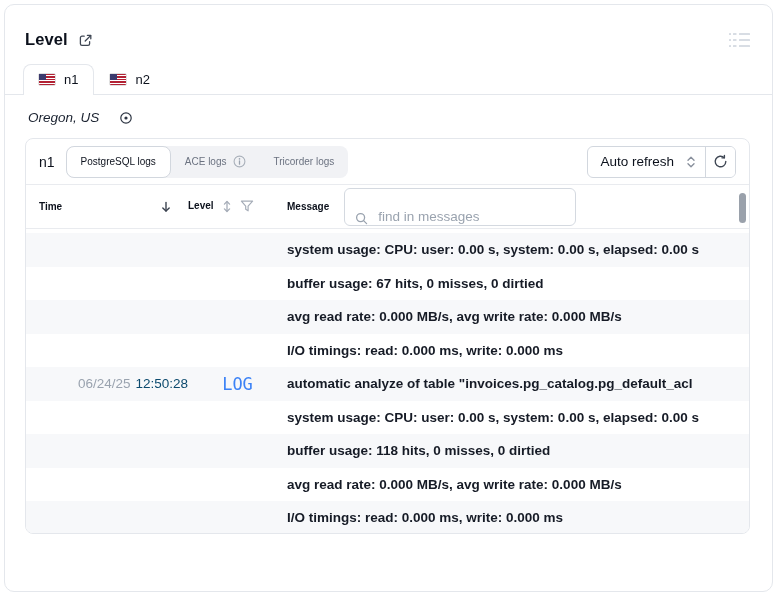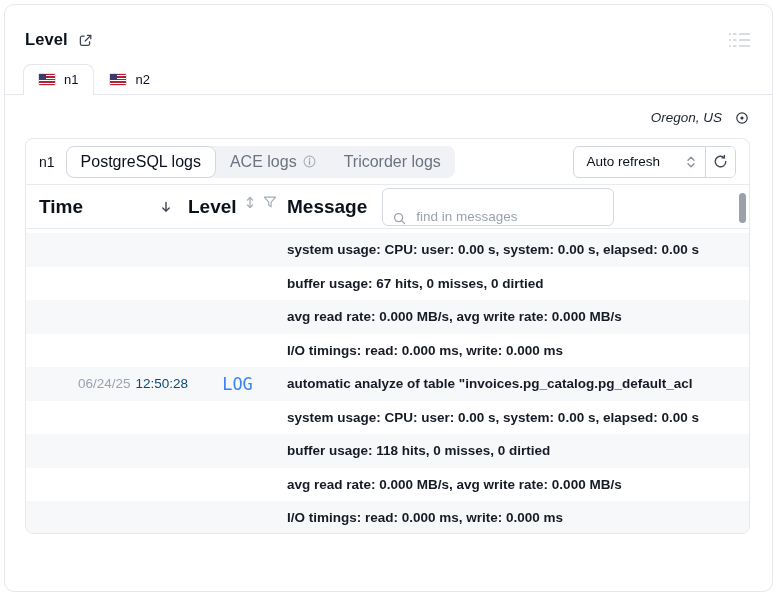--- a/index.html
+++ b/index.html
@@ -40,46 +40,46 @@
   .flag {
     width:16px; height:11px; position:relative; flex:0 0 auto;
     background:repeating-linear-gradient(180deg,#b22234 0 .85px,#fff .85px 1.7px);
     outline:1px solid rgba(0,0,0,.12); outline-offset:-0.5px; border-radius:1px;
   }
   .flag::before {
     content:""; position:absolute; left:0; top:0; width:7px; height:6px; background:#3c3b6e;
   }
 
   
-  .region-row { display:flex; justify-content:flex-end; align-items:center; gap:13px; padding:15px 23px 13px; }
+  .region-row { display:flex; align-items:center; gap:20px; padding:15px 23px 13px; }
   .region-label { font-style:italic; font-size:13.5px; color:#1a2230; }
 
   
   .panel {
     margin:0 22px 0 20px; height:396px;
     border:1px solid #e4e7ec; border-radius:8px;
     position:relative; overflow:hidden; background:#fff;
   }
   .toolbar { height:46px; display:flex; align-items:center; padding:0 13px; border-bottom:1px solid #e9ebef; }
   .instance-label { font-size:14px; font-weight:500; color:#0c111c; margin-right:11px; }
   .segmented { display:flex; align-items:center; background:#f1f2f5; border-radius:8px; height:32px; }
   .seg {
-    font-family:inherit; font-size:16px; border:1px solid transparent; background:transparent;
+    font-family:inherit; font-size:10px; border:1px solid transparent; background:transparent;
     color:#6b7280; padding:0 13px; height:32px; display:flex; align-items:center; gap:6px;
     cursor:pointer; border-radius:8px; white-space:nowrap;
   }
   .seg.active { background:#fff; border-color:#d2d7de; color:#0c111c; font-weight:500; padding:0 14px; }
   .toolbar-spacer { flex:1; }
   .refresh-group { display:flex; align-items:stretch; height:32px; border:1px solid #d2d7de; border-radius:6px; background:#fff; }
-  .select-box { display:flex; align-items:center; gap:26px; padding:0 9px 0 12px; font-size:13.5px; color:#0c111c; cursor:pointer; }
+  .select-box { display:flex; align-items:center; gap:12px; padding:0 9px 0 12px; font-size:13.5px; color:#0c111c; cursor:pointer; }
   .refresh-btn { width:30px; border:none; border-left:1px solid #d2d7de; background:#fff; display:flex; align-items:center; justify-content:center; cursor:pointer; border-radius:0 5px 5px 0; }
 
   
   .thead { height:44px; display:flex; align-items:center; padding:0 13px; border-bottom:1px solid #e9ebef; }
-  .th-label { font-size:19px; font-weight:700; color:#0c111c; }
+  .th-label { font-size:10px; font-weight:700; color:#0c111c; }
   .col-time { width:149px; display:flex; align-items:center; justify-content:space-between; padding-right:16px; }
   .col-level { width:99px; display:flex; align-items:flex-start; gap:8px; }
   .col-msg { flex:1; display:flex; align-items:center; gap:15px; min-width:0; }
   .icon-btn { display:flex; align-items:center; cursor:pointer; background:none; border:none; padding:0; }
   .search {
     display:flex; align-items:flex-end; gap:8px;
     border:1px solid #d4d9e0; border-radius:6px; height:38px; padding:0 10px;
     width:232px; background:#fff;
   }
   .search input { border:none; outline:none; font-size:13.5px; color:#111; width:100%; font-family:inherit; background:transparent; }

